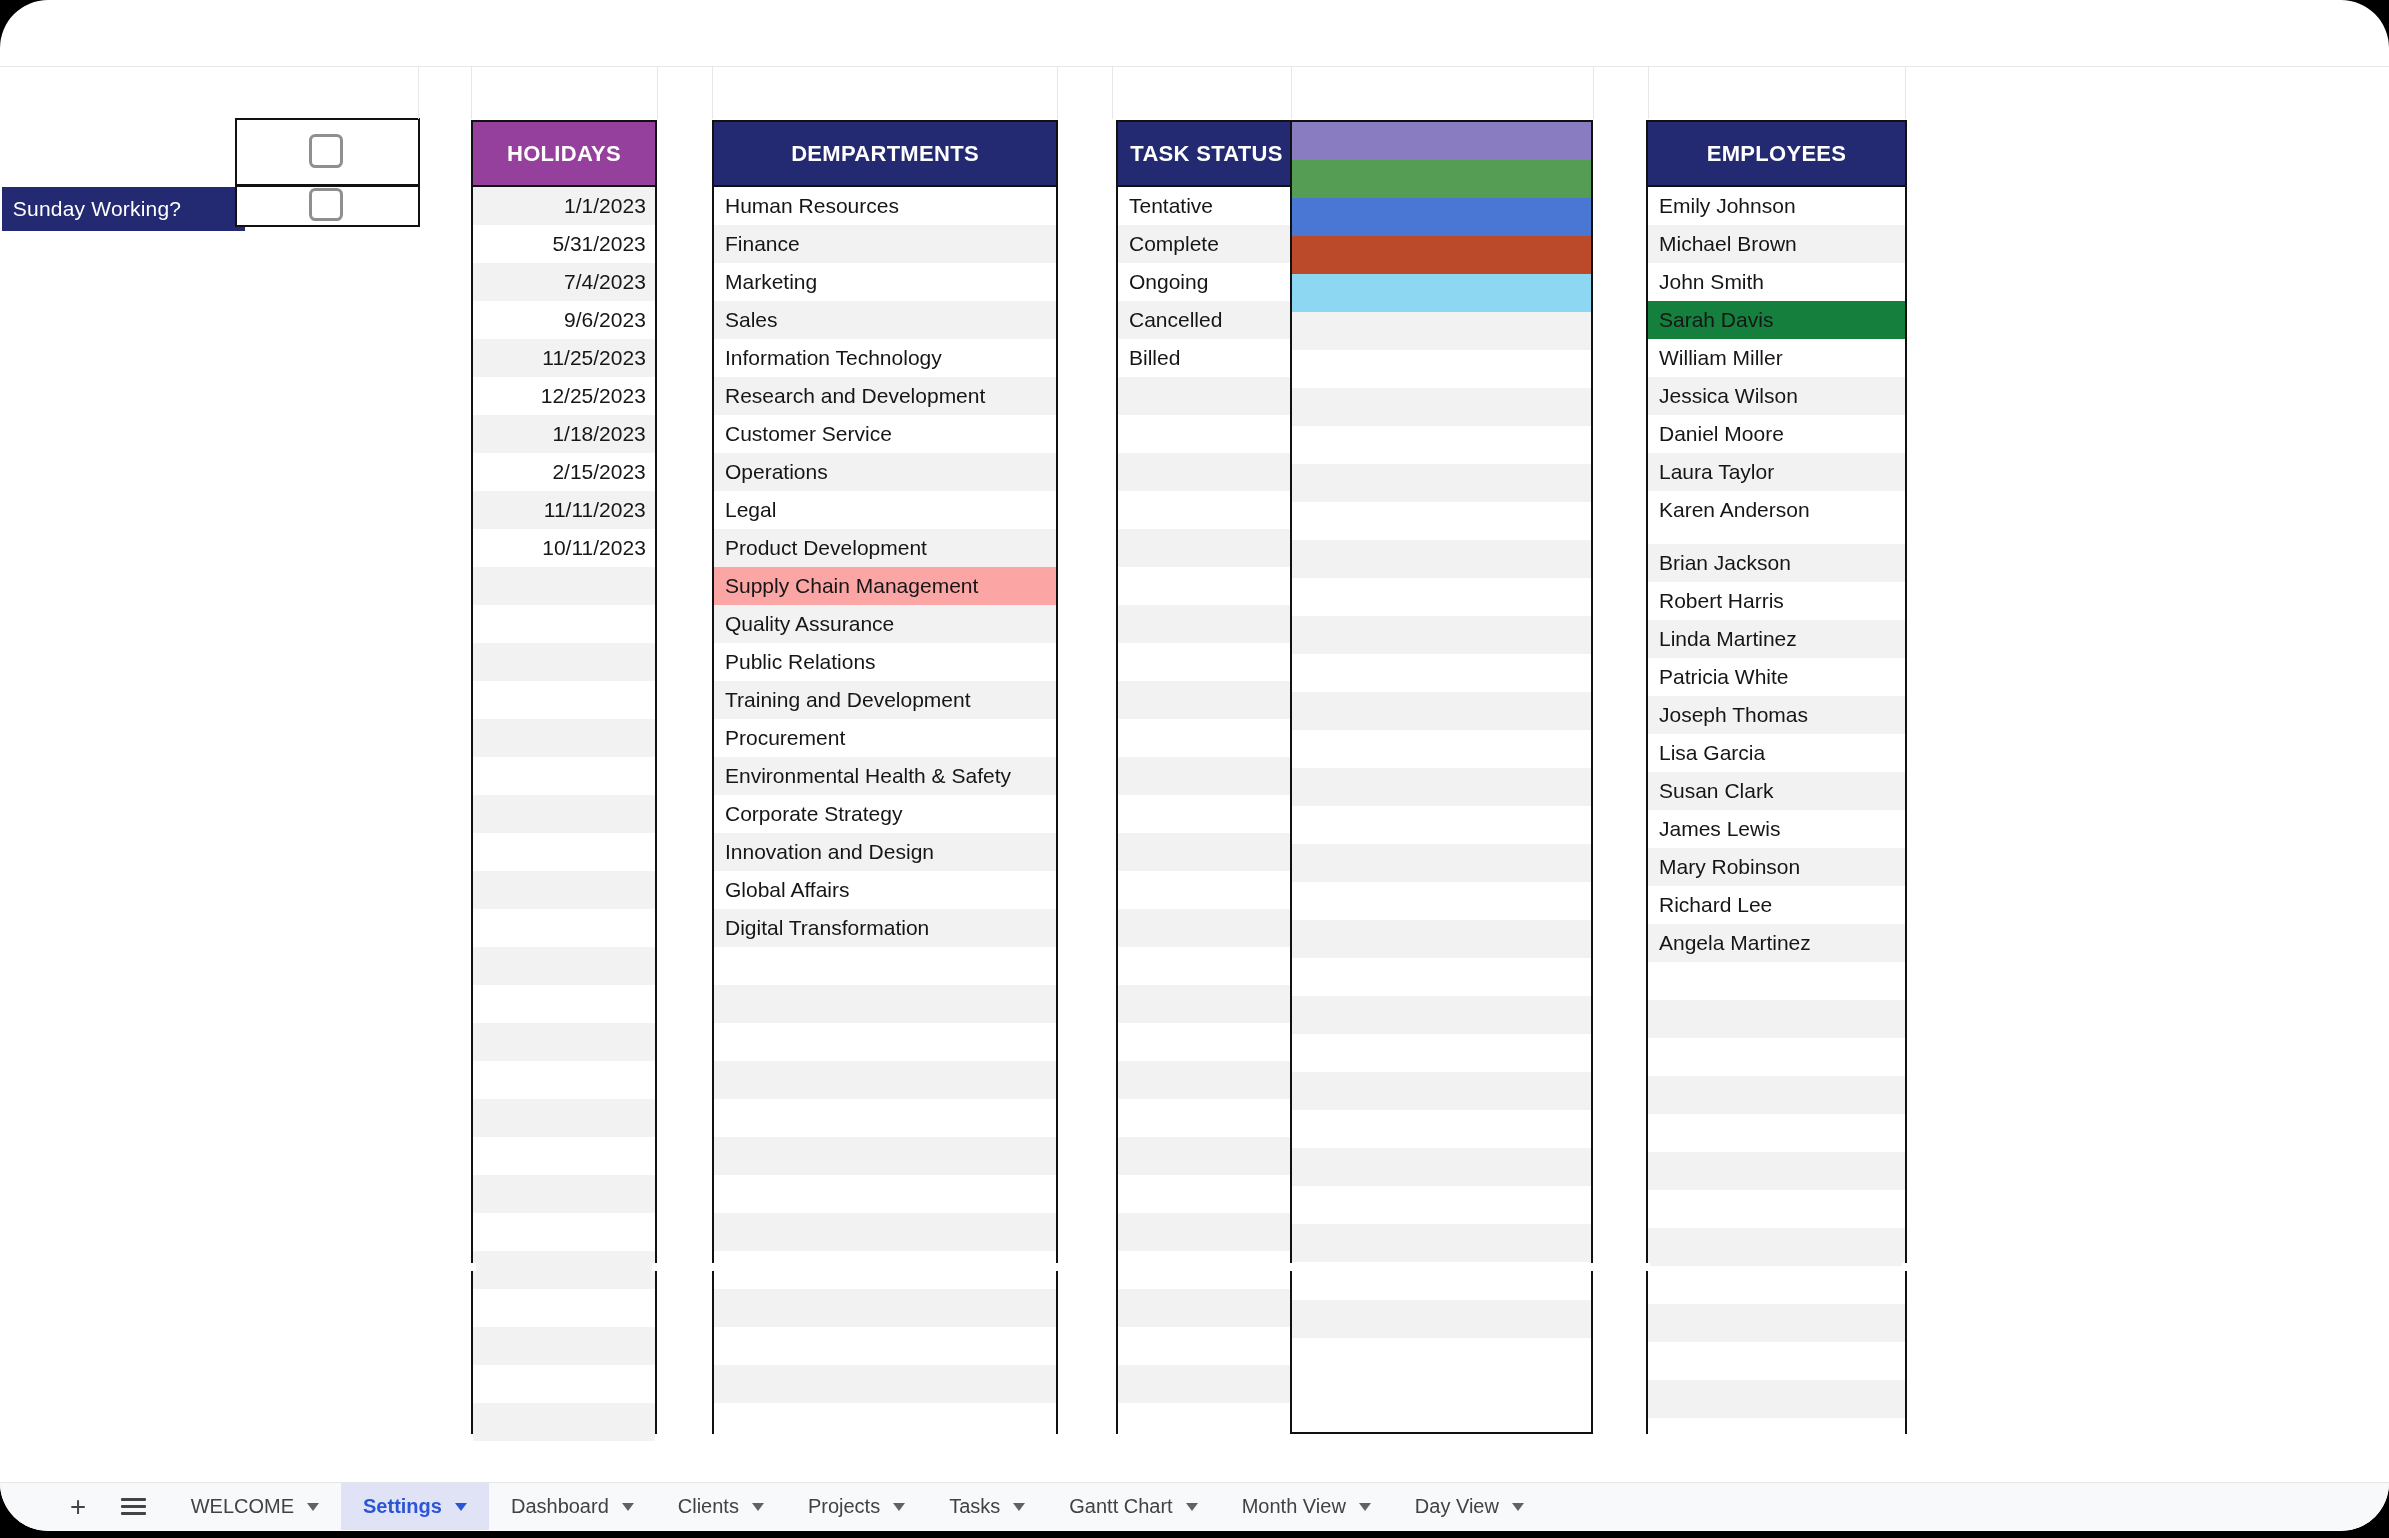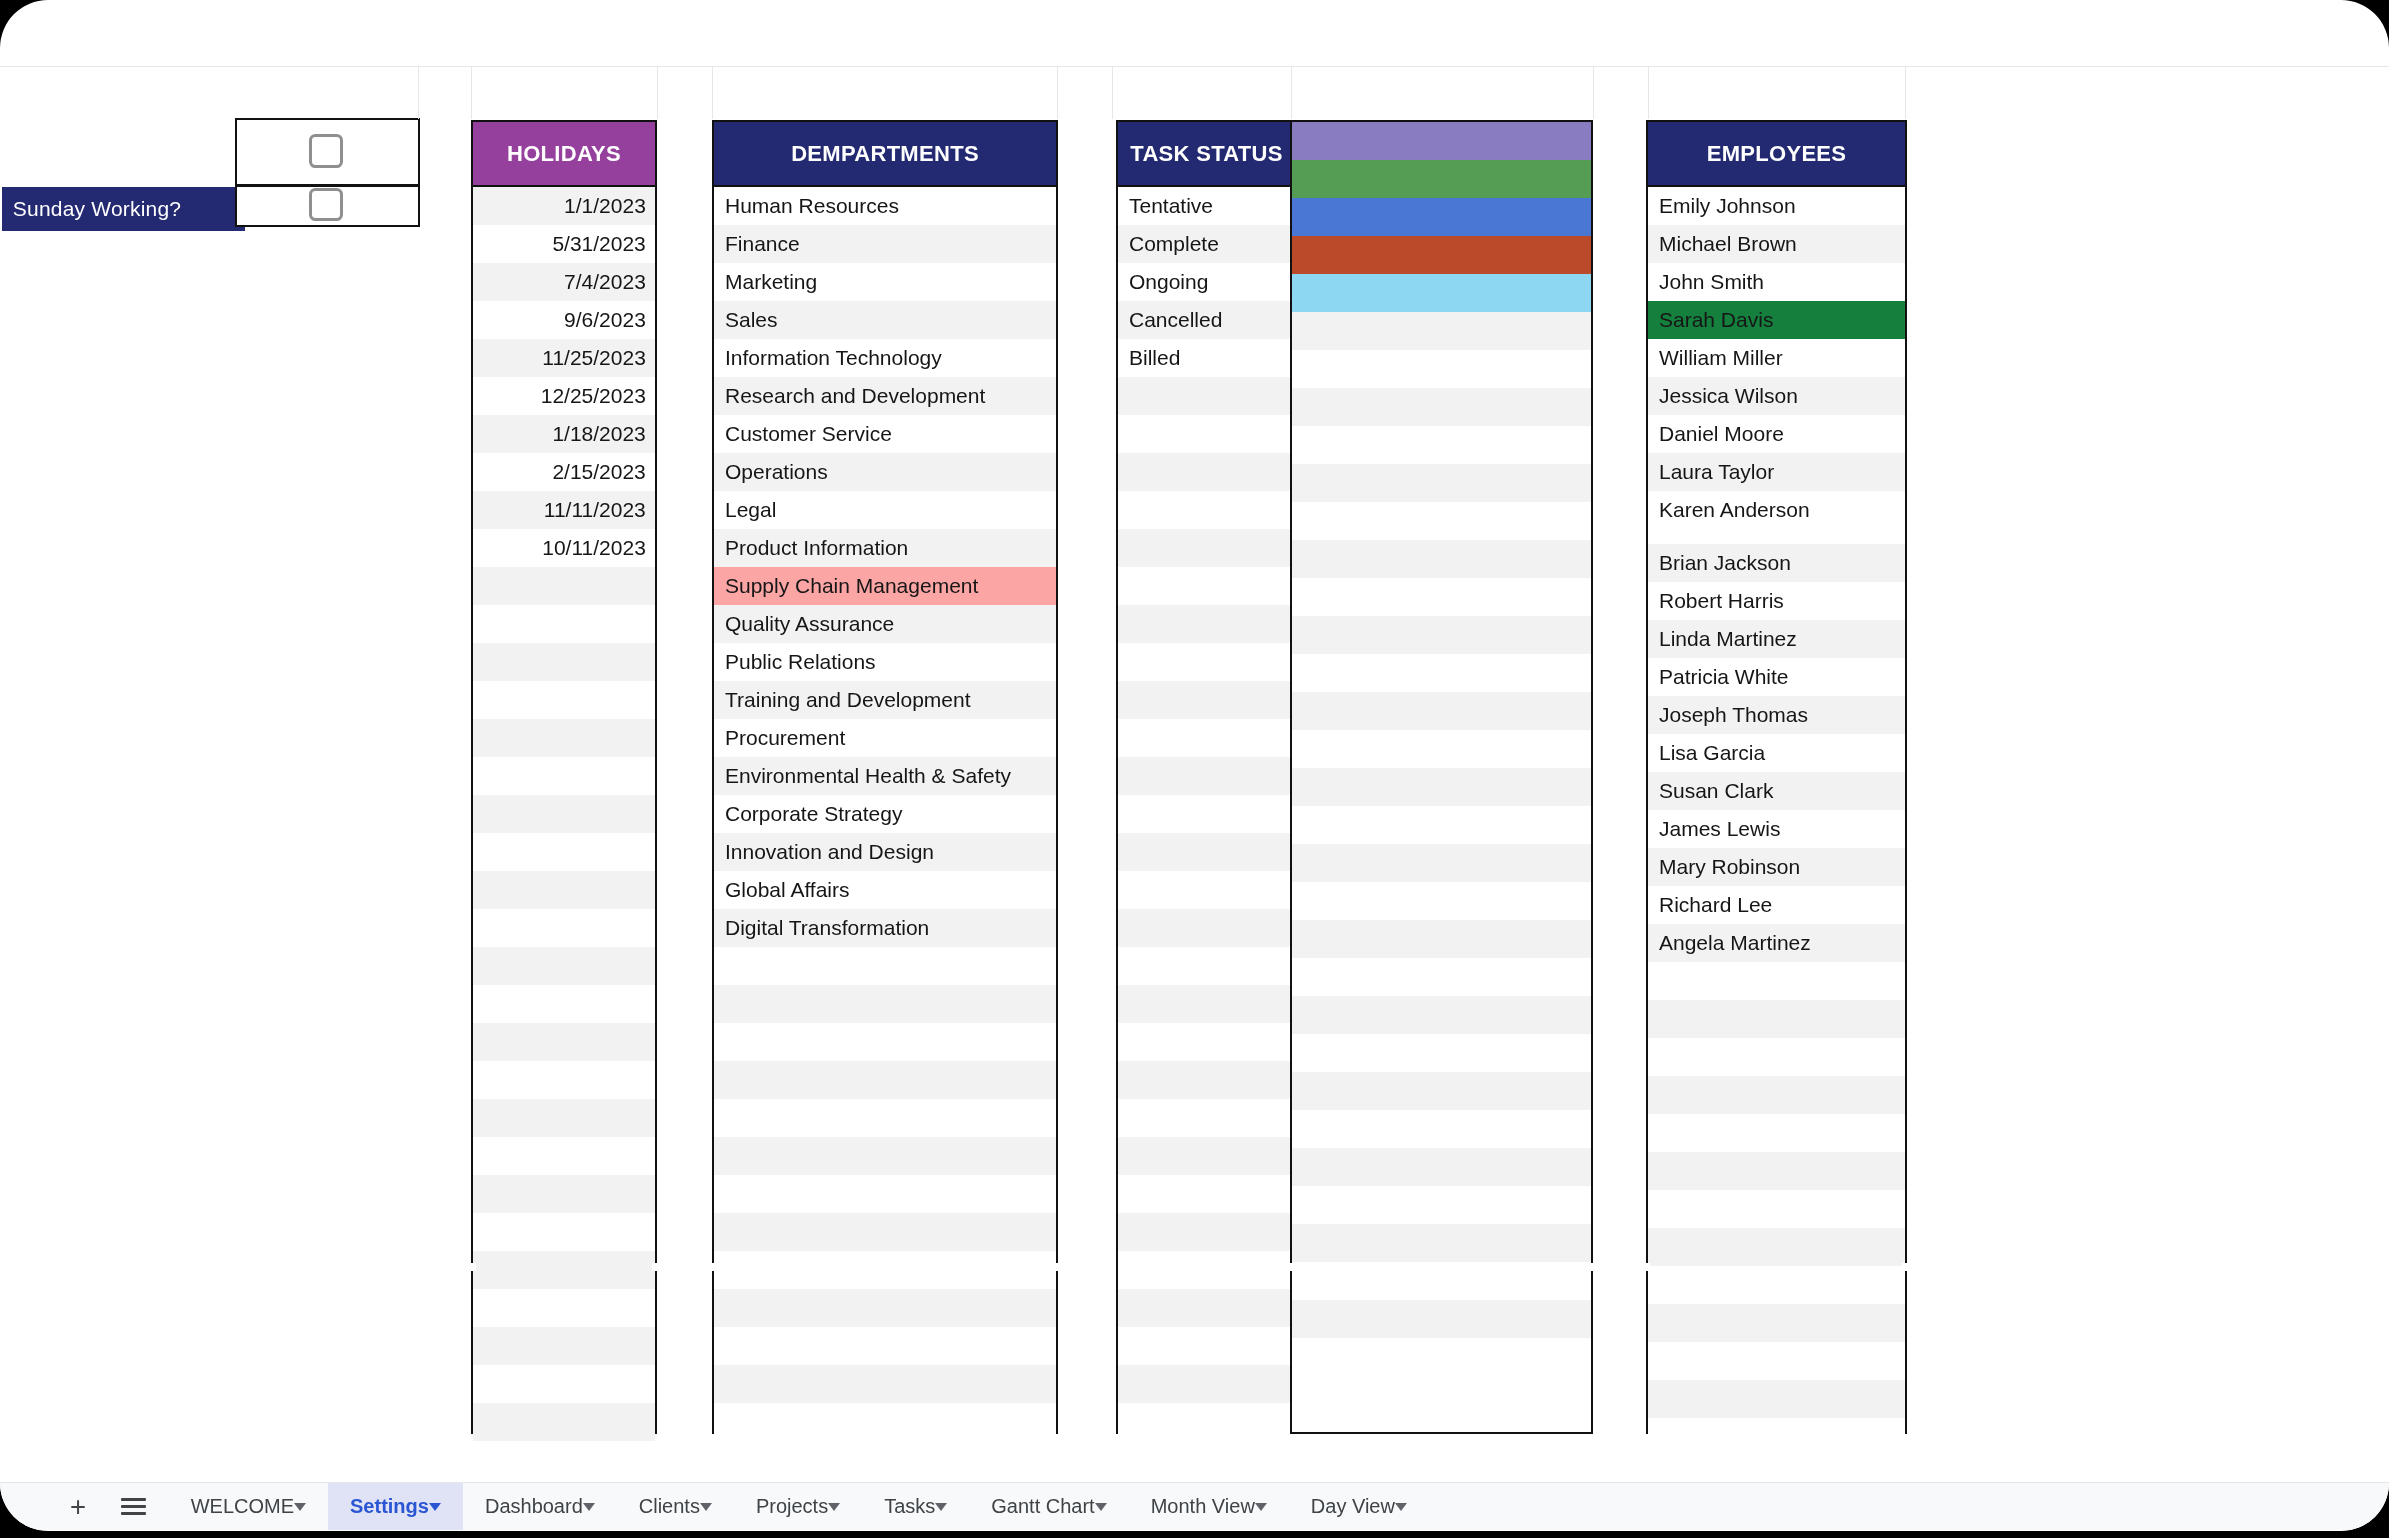--- a/index.html
+++ b/index.html
@@ -29,21 +29,21 @@
   .row.left{justify-content:flex-start;padding-left:11px;}
   .row.right{justify-content:flex-end;padding-right:9.2px;}
   .seam{position:absolute;width:6.4px;height:8.3px;background:#fff;z-index:5;}
   
   .tabbar{position:absolute;left:0;top:1482px;width:2389px;height:47px;background:#f8f9fa;
           border-top:0.9px solid #e4e6e8;display:flex;align-items:center;}
   .tb-icon{color:#424548;font-size:27.6px;display:flex;align-items:center;justify-content:center;
            width:42px;height:42px;cursor:default;}
   .hamburger{display:inline-block;width:25px;}
   .hamburger span{display:block;height:2.8px;background:#424548;margin:4.6px 0;border-radius:0.9px;}
-  .tab{display:flex;align-items:center;gap:0;height:47px;padding:0 22px;font-size:20px;
+  .tab{display:flex;align-items:center;gap:13px;height:47px;padding:0 22px;font-size:20px;
        color:#3e4347;font-weight:500;}
   .tab .caret{width:0;height:0;border-left:6.4px solid transparent;border-right:6.4px solid transparent;
               border-top:8.3px solid #5f6368;margin-top:1.8px;}
   .tab.active{background:#e0e3f5;color:#2a56d4;font-weight:bold;}
   .tab.active .caret{border-top-color:#2a56d4;}
 </style>
 </head>
 <body>
 
 <div class="window">
@@ -107,21 +107,21 @@
         </div>
         <div class="row left" style="height: 38px; background: rgb(255, 255, 255);">Human Resources</div>
         <div class="row left" style="height: 38px; background: rgb(242, 242, 242);">Finance</div>
         <div class="row left" style="height: 38px; background: rgb(255, 255, 255);">Marketing</div>
         <div class="row left" style="height: 38px; background: rgb(242, 242, 242);">Sales</div>
         <div class="row left" style="height: 38px; background: rgb(255, 255, 255);">Information Technology</div>
         <div class="row left" style="height: 38px; background: rgb(242, 242, 242);">Research and Development</div>
         <div class="row left" style="height: 38px; background: rgb(255, 255, 255);">Customer Service</div>
         <div class="row left" style="height: 38px; background: rgb(242, 242, 242);">Operations</div>
         <div class="row left" style="height: 38px; background: rgb(255, 255, 255);">Legal</div>
-        <div class="row left" style="height: 38px; background: rgb(242, 242, 242);">Product Information</div>
+        <div class="row left" style="height: 38px; background: rgb(242, 242, 242);">Product Development</div>
         <div class="row left" style="height: 38px; background: #fca5a5;">Supply Chain Management</div>
         <div class="row left" style="height: 38px; background: rgb(242, 242, 242);">Quality Assurance</div>
         <div class="row left" style="height: 38px; background: rgb(255, 255, 255);">Public Relations</div>
         <div class="row left" style="height: 38px; background: rgb(242, 242, 242);">Training and Development</div>
         <div class="row left" style="height: 38px; background: rgb(255, 255, 255);">Procurement</div>
         <div class="row left" style="height: 38px; background: rgb(242, 242, 242);">Environmental Health &amp; Safety</div>
         <div class="row left" style="height: 38px; background: rgb(255, 255, 255);">Corporate Strategy</div>
         <div class="row left" style="height: 38px; background: rgb(242, 242, 242);">Innovation and Design</div>
         <div class="row left" style="height: 38px; background: rgb(255, 255, 255);">Global Affairs</div>
         <div class="row left" style="height: 38px; background: rgb(242, 242, 242);">Digital Transformation</div>

